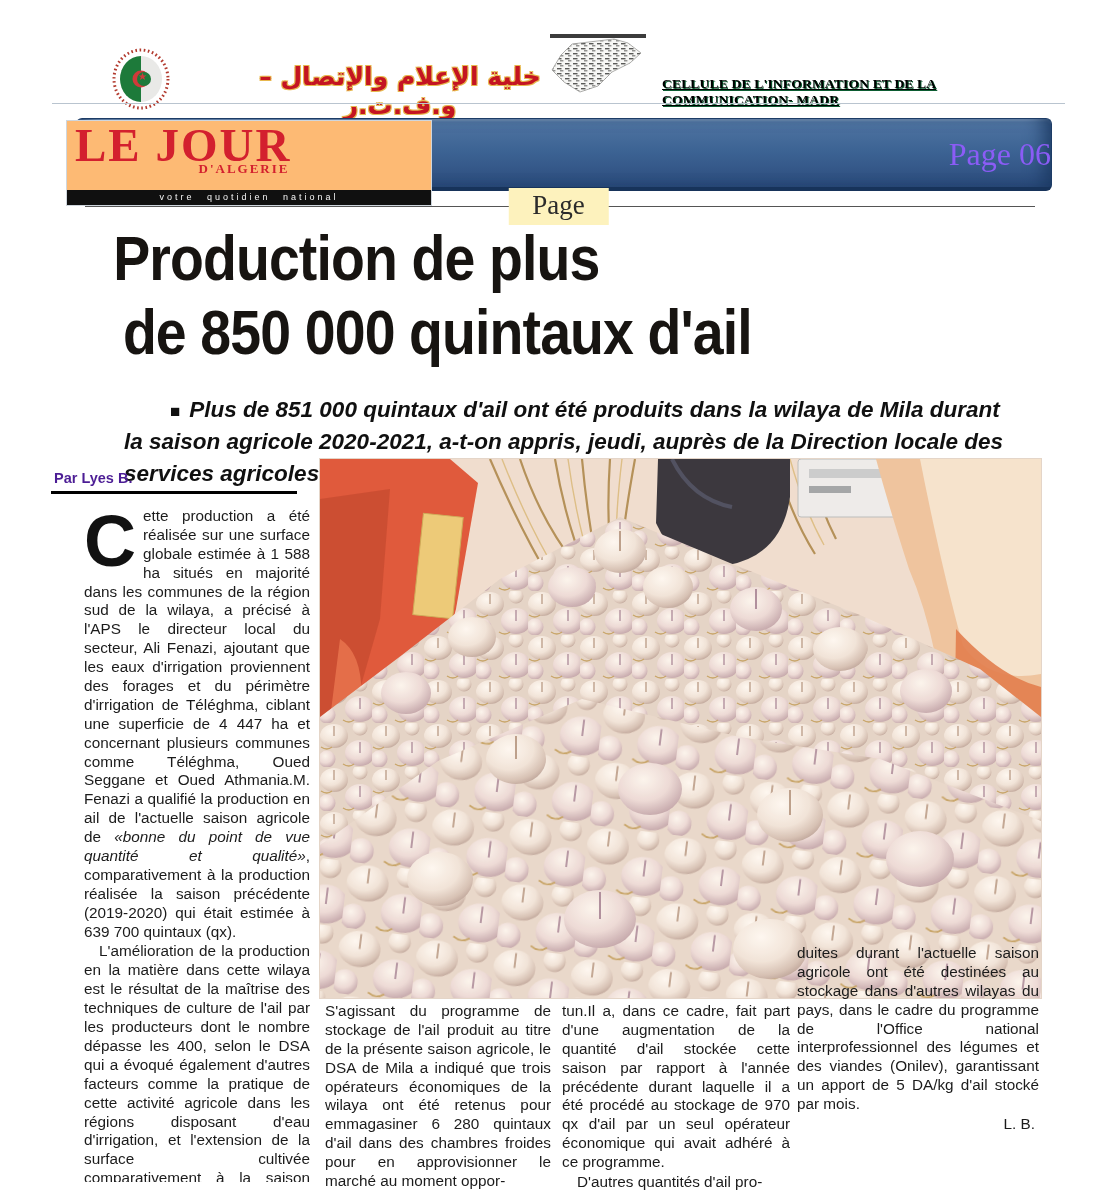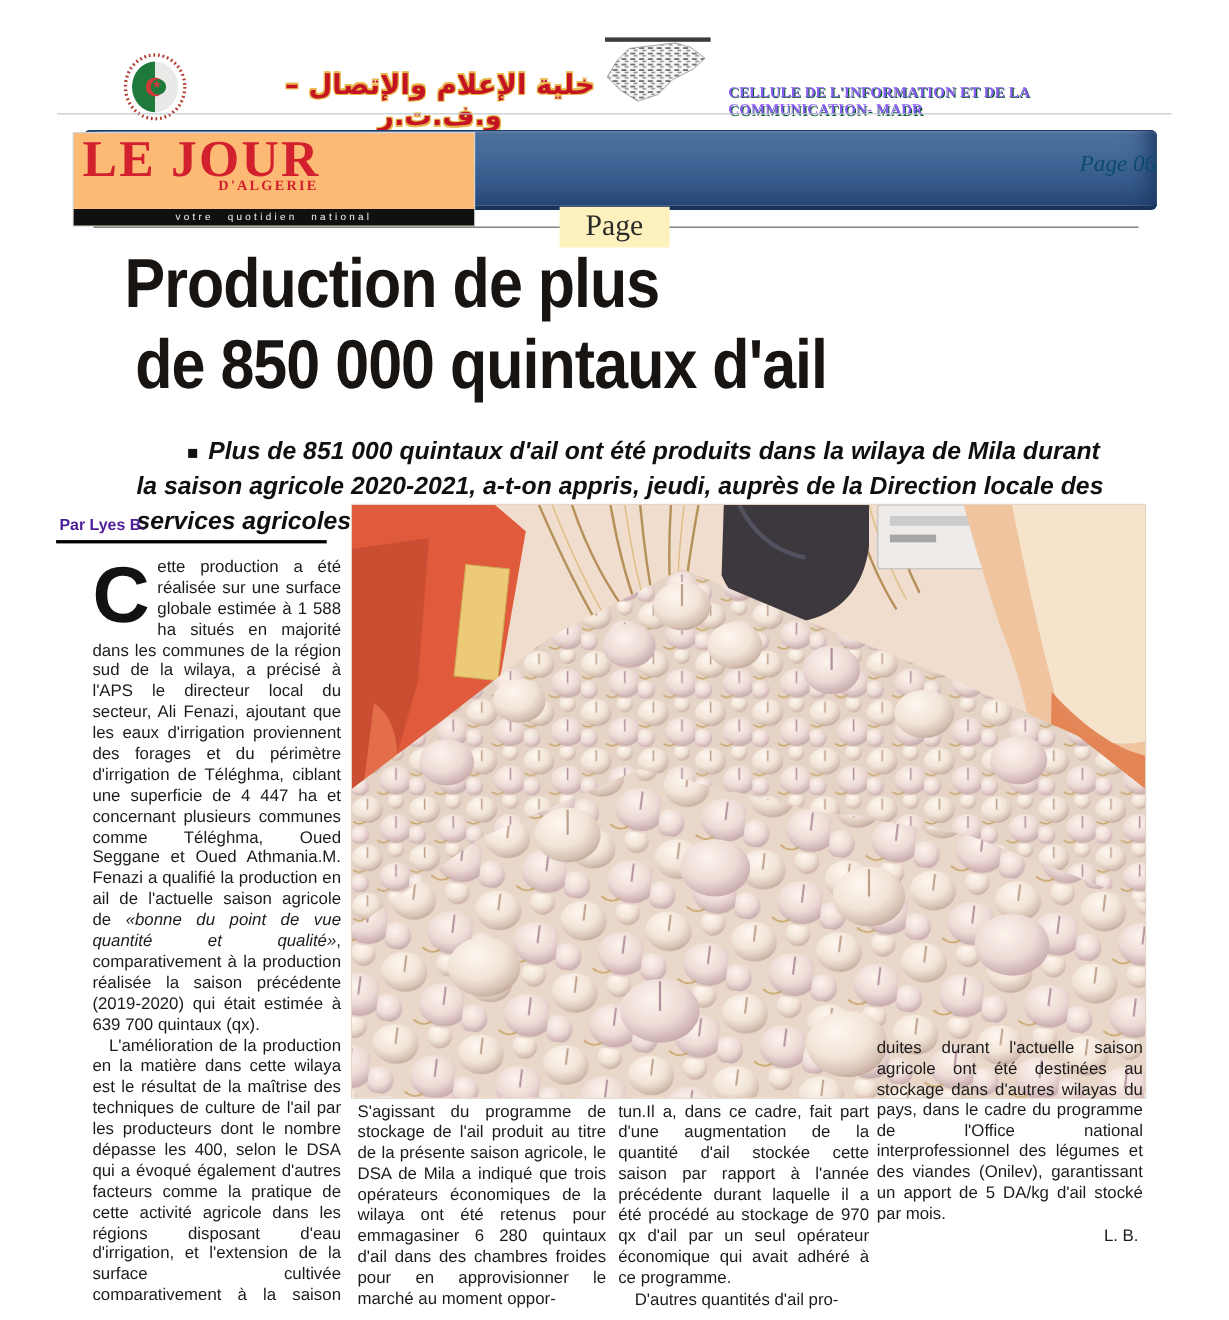--- a/index.html
+++ b/index.html
@@ -7,30 +7,30 @@
         font-family:"Liberation Sans",sans-serif;color:#1c1c1c;}
 
   
   .emblem{position:absolute;left:112px;top:48px;width:58px;height:62px;}
   .arabic-title{position:absolute;left:250px;top:62px;width:300px;text-align:center;direction:rtl;
       font-family:"DejaVu Sans",sans-serif;font-weight:bold;font-size:25px;color:#c41422;
       text-shadow:1px 1px 0 #e7b84e,-1px -1px 0 #e7b84e,1px -1px 0 #e7b84e,-1px 1px 0 #e7b84e;}
   .stamp{position:absolute;left:540px;top:32px;width:115px;height:78px;}
   .org-title{position:absolute;left:662px;top:76px;width:400px;
       font-family:"Liberation Serif",serif;font-weight:bold;font-size:13.5px;letter-spacing:.2px;
-      color:#8b5cf6;text-shadow:1px 1px 0 #0c5c32;}
+      color:#000000;text-shadow:1px 1px 0 #0c5c32;text-decoration:underline;}
   .header-rule{position:absolute;left:52px;top:103px;width:1013px;height:0;border-top:1.5px solid #b9c4cf;}
 
   
   .banner{position:absolute;left:76px;top:118px;width:974px;height:68px;border-radius:6px;
       background:linear-gradient(180deg,#5a7da8 0%,#4a6f9e 16%,#3d6494 45%,#365a8b 68%,#2b4b7b 100%);
       border:1px solid #1d3c66;border-bottom:4px solid #17335a;
       box-shadow:inset 16px 0 20px -10px #1c3a63, inset -16px 0 20px -10px #1c3a63, inset 0 3px 2px -1px #7a97bb;}
   .page-label{position:absolute;right:66px;top:136px;font-family:"Liberation Serif",serif;
-      font-size:21px;color:#0c4a6e;font-style:italic;}
+      font-size:32px;color:#8b5cf6;}
   .logo-box{position:absolute;left:67px;top:121px;width:364px;height:84px;background:#fdba74;
       box-shadow:0 0 0 1px #cfd6dd;}
   .logo-main{font-family:"Liberation Serif",serif;font-weight:900;font-size:47px;line-height:44px;
       color:#d3202e;letter-spacing:2px;padding:2px 0 0 8px;}
   .logo-sub{font-family:"Liberation Serif",serif;font-weight:bold;font-size:13px;color:#d3202e;
       letter-spacing:2px;text-align:center;margin:-6px 10px 0 0;}
   .logo-strip{position:absolute;left:0;bottom:0;width:100%;height:15px;background:#101010;
       color:#f5f5f5;font-size:9px;font-weight:normal;letter-spacing:3px;word-spacing:7px;
       text-align:center;line-height:15px;text-transform:lowercase;}
 

